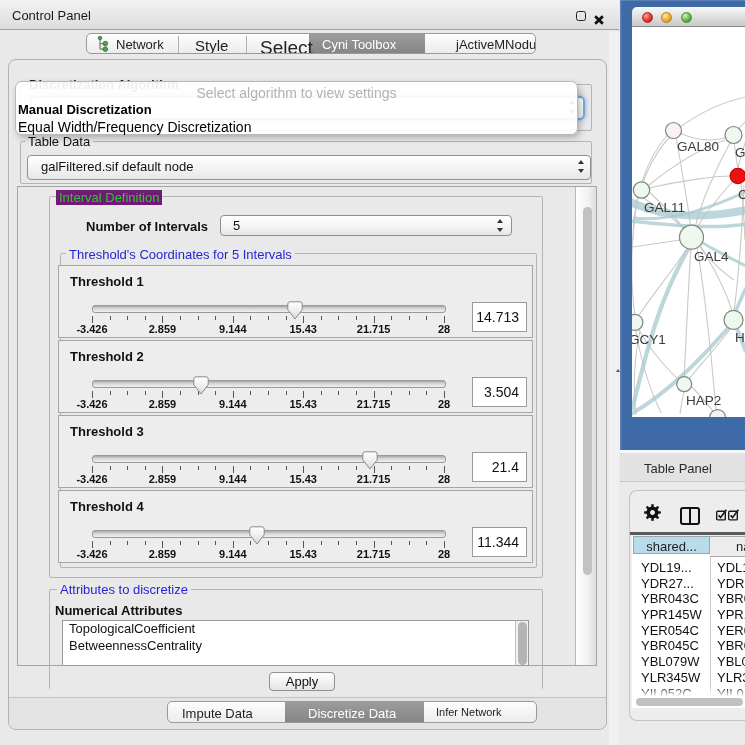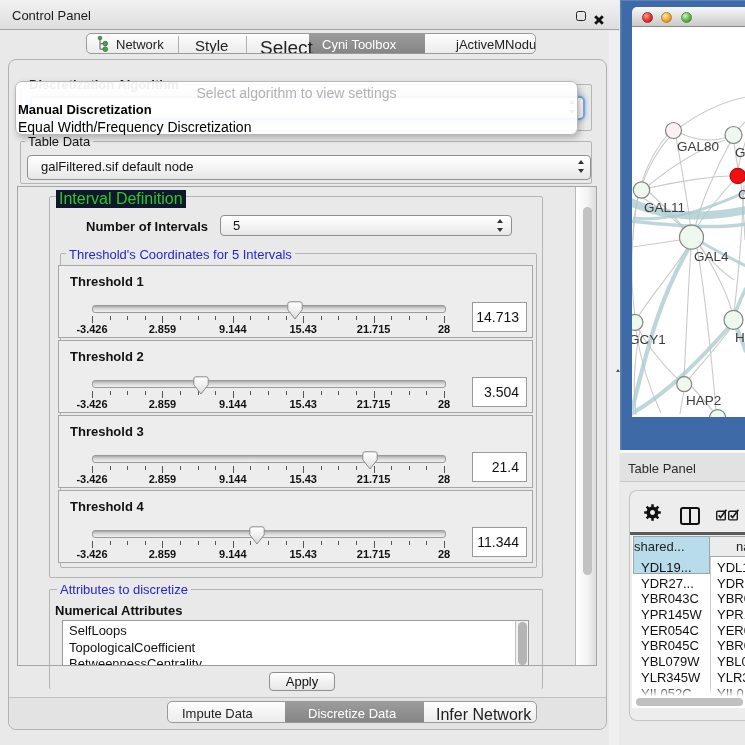--- a/index.html
+++ b/index.html
@@ -58,21 +58,21 @@
 <div class="abs" style="left:25px;top:134px;font-size:13px;color:#111;background:#e9e9e9;padding:0 3px;">Table Data</div>
 <div class="combo" style="left:27px;top:155px;width:564px;height:25px;">
 <div class="abs" style="left:13px;top:3px;">galFiltered.sif default node</div>
 <div class="ar up" style="left:550px;top:4px;"></div>
 <div class="ar dn" style="left:550px;top:13px;"></div>
 </div>
 <div class="abs" style="left:17px;top:186px;width:580px;height:480px;background:#e9e9e9;border:1px solid #a4a4a4;"></div>
 <div class="abs" style="left:575px;top:187px;width:21px;height:478px;background:linear-gradient(90deg,#ffffff,#f2f2f2 60%,#dcdcdc);border-left:1px solid #b8b8b8;"></div>
 <div class="abs" style="left:583px;top:207px;width:9px;height:368px;background:#c2c2c2;border-radius:4.5px;"></div>
 <div class="groupbox" style="left:49px;top:196px;width:494px;height:382px;"></div>
-<div class="abs" style="left:56px;top:190px;font-size:16px;color:#2ec52e;background:#0f172a;padding:0 3px;">Interval Definition</div>
+<div class="abs" style="left:56px;top:190px;font-size:13px;color:#2ec52e;background:#701a75;padding:0 3px;">Interval Definition</div>
 <div class="abs" style="left:86px;top:219px;font-size:13px;font-weight:bold;color:#111;">Number of Intervals</div>
 <div class="combo" style="left:220px;top:215px;width:292px;height:21px;">
 <div class="abs" style="left:12px;top:2px;">5</div>
 <div class="ar up" style="left:276px;top:3px;"></div>
 <div class="ar dn" style="left:276px;top:12px;"></div>
 </div>
 <div class="groupbox" style="left:60px;top:253px;width:477px;height:315px;"></div>
 <div class="abs" style="left:66px;top:247px;font-size:13px;color:#2525d5;background:#e9e9e9;padding:0 3px;">Threshold's Coordinates for 5 Intervals</div>
 <div class="tpanel" style="top:265px;">
 <div class="tlabel">Threshold 1</div>
@@ -163,33 +163,32 @@
           </linearGradient>
         </defs>
         <path d="M3,0.8 h10 q2.2,0 2.2,2.2 v5.8 l-7.2,9.2 l-7.2,-9.2 v-5.8 q0,-2.2 2.2,-2.2 z" fill="url(#g3)" stroke="#8a8a8a" stroke-width="1"></path>
       </svg></div>
 <div class="vbox">11.344</div>
 </div>
 <div class="groupbox" style="left:49px;top:589px;width:494px;height:100px;border-bottom:none;"></div>
 <div class="abs" style="left:57px;top:582px;font-size:13px;color:#2525d5;background:#e9e9e9;padding:0 3px;">Attributes to discretize</div>
 <div class="abs" style="left:55px;top:603px;font-size:13px;font-weight:bold;color:#111;">Numerical Attributes</div>
 <div class="abs" style="left:62px;top:620px;width:453px;height:46px;background:#fff;border:1px solid #9a9a9a;border-right:none;overflow:hidden;">
-<div class="item" style="margin-top:2px;">SelfLoops</div>
 <div class="item">TopologicalCoefficient</div>
 <div class="item">BetweennessCentrality</div>
 </div>
 <div class="abs" style="left:515px;top:620px;width:14px;height:46px;background:#f2f2f2;border:1px solid #9a9a9a;border-left:1px solid #c0c0c0;"></div>
 <div class="abs" style="left:517.5px;top:621.5px;width:9px;height:43px;background:#b4b4b4;border-radius:4.5px;"></div>
 <div class="abs" style="left:269px;top:672px;width:66px;height:19px;border:1px solid #8f8f8f;border-radius:4px;background:linear-gradient(#fefefe,#e6e6e6);text-align:center;font-size:13px;line-height:18px;color:#111;">Apply</div>
 <div class="abs" style="left:9px;top:697px;width:597px;height:32px;background:#e3e3e3;border-top:1px solid #c2c2c2;border-radius:0 0 8px 8px;"></div>
 <div class="abs" style="left:167px;top:701px;width:370px;height:22px;border:1px solid #9a9a9a;border-radius:5px;background:linear-gradient(#fdfdfd,#ececec);overflow:hidden;">
 <div class="abs" style="left:117px;top:0;width:139px;height:22px;background:linear-gradient(#9c9c9c,#838383);"></div>
 <div class="abs" style="left:14px;top:4px;font-size:13px;color:#222;">Impute Data</div>
 <div class="abs" style="left:140px;top:4px;font-size:13px;color:#fff;">Discretize Data</div>
-<div class="abs" style="left:268px;top:4px;font-size:16px;color:#222;">Infer Network</div>
+<div class="abs" style="left:268px;top:4px;font-size:11px;color:#222;">Infer Network</div>
 </div>
 <div class="abs" style="left:15px;top:81px;width:563px;height:54px;background:rgba(255,255,255,0.93);border:1px solid #b8b8b8;border-radius:7px;box-shadow:2px 3px 6px rgba(0,0,0,0.25);">
 <div class="abs" style="left:0;top:3px;width:100%;text-align:center;font-size:14px;color:#b2b2b2;">Select algorithm to view settings</div>
 <div class="abs" style="left:2px;top:20px;font-size:13px;font-weight:bold;color:#000;">Manual Discretization</div>
 <div class="abs" style="left:2px;top:37px;font-size:14px;color:#000;">Equal Width/Frequency Discretization</div>
 </div>
 <div class="abs" style="left:609px;top:31px;width:11px;height:714px;background:#f0f0f0;"></div>
 <div class="abs" style="left:615.5px;top:369px;width:0;height:0;border-left:2.5px solid transparent;border-right:2.5px solid transparent;border-bottom:3.5px solid #555;"></div>
 <div class="abs" style="left:620px;top:0;width:125px;height:450px;background:#3e6ba7;box-shadow:inset 1px 1px 0 #5d83b6, inset 2px 0 0 rgba(255,255,255,0.08);"></div>
 <div class="abs" style="left:632px;top:7px;width:113px;height:20px;background:linear-gradient(#f8f8f8,#c9c9c9);border-bottom:1px solid #8a8a8a;border-radius:5px 0 0 0;"></div>
@@ -258,21 +257,21 @@
 <text x="694" y="261">GAL4</text>
 <text x="735" y="342">H</text>
 <text x="629" y="344">GCY1</text>
 <text x="686" y="405">HAP2</text>
 </g>
 </svg>
 </div>
 <div class="abs" style="left:619px;top:450px;width:126px;height:295px;background:#eaeaea;"></div>
 <div class="abs" style="left:620px;top:450px;width:125px;height:3px;background:#f7f7f7;"></div>
 <div class="abs" style="left:620px;top:453px;width:125px;height:29px;background:#e2e2e2;border-bottom:1px solid #c6c6c6;"></div>
-<div class="abs" style="left:628px;top:461px;font-size:13px;color:#2a2a2a;">Table Panel</div>
+<div class="abs" style="left:644px;top:461px;font-size:13px;color:#2a2a2a;">Table Panel</div>
 <div class="abs" style="left:629px;top:490px;width:116px;height:231px;background:#ededed;border:1px solid #c4c4c4;border-radius:8px 0 0 8px;border-right:none;overflow:hidden;">
 <div class="abs" style="left:14px;top:13px;width:17px;height:17px;"><svg width="17" height="17" viewBox="0 0 18 18">
         <g fill="#111">
           <path fill-rule="evenodd" d="M9,2.6 a6.4,6.4 0 1 0 0.01,0 z M9,6.4 a2.6,2.6 0 1 1 -0.01,0 z"></path>
           <g stroke="#111" stroke-width="2.6">
             <line x1="9" y1="0.2" x2="9" y2="3.5"></line>
             <line x1="9" y1="14.5" x2="9" y2="17.8"></line>
             <line x1="0.2" y1="9" x2="3.5" y2="9"></line>
             <line x1="14.5" y1="9" x2="17.8" y2="9"></line>
             <line x1="2.8" y1="2.8" x2="5.1" y2="5.1"></line>
@@ -287,21 +286,21 @@
 <div class="abs" style="left:85.5px;top:16px;width:13px;height:13px;"><svg width="13" height="13" viewBox="0 0 13 13">
         <rect x="0.7" y="3.3" width="8.6" height="8.6" rx="1" fill="none" stroke="#1a1a1a" stroke-width="1.4"></rect>
         <polyline points="2.6,7.4 4.6,9.6 10.4,1.8" fill="none" stroke="#1a1a1a" stroke-width="1.6"></polyline>
       </svg></div>
 <div class="abs" style="left:98px;top:16px;width:13px;height:13px;"><svg width="13" height="13" viewBox="0 0 13 13">
         <rect x="0.7" y="3.3" width="8.6" height="8.6" rx="1" fill="none" stroke="#1a1a1a" stroke-width="1.4"></rect>
         <polyline points="2.6,7.4 4.6,9.6 10.4,1.8" fill="none" stroke="#1a1a1a" stroke-width="1.6"></polyline>
       </svg></div>
 <div class="abs" style="left:0px;top:41px;width:116px;height:2.5px;background:#5a5a5a;"></div>
 <div class="abs" style="left:2px;top:45px;width:114px;height:172px;background:#ffffff;"></div>
-<div class="abs" style="left:3px;top:45px;width:77px;height:38px;background:#b9dcea;border:1px solid #97a6ac;font-size:13px;color:#222;text-align:left;line-height:20px;">shared...</div>
+<div class="abs" style="left:3px;top:45px;width:77px;height:18px;background:#b9dcea;border:1px solid #97a6ac;font-size:13px;color:#222;text-align:center;line-height:20px;">shared...</div>
 <div class="abs" style="left:80px;top:45px;width:36px;height:21px;background:#ececec;border:1px solid #a8a8a8;border-left:none;font-size:13px;color:#222;line-height:20px;padding-left:26px;">na</div>
 <div class="abs" style="left:0;top:69px;width:116px;height:140px;overflow:hidden;">
       <div class="row">
         <span style="position:absolute;left:11px;">YDL19...</span>
         <span style="position:absolute;left:87px;">YDL1</span>
       </div>
       <div class="row">
         <span style="position:absolute;left:11px;">YDR27...</span>
         <span style="position:absolute;left:87px;">YDR2</span>
       </div>

